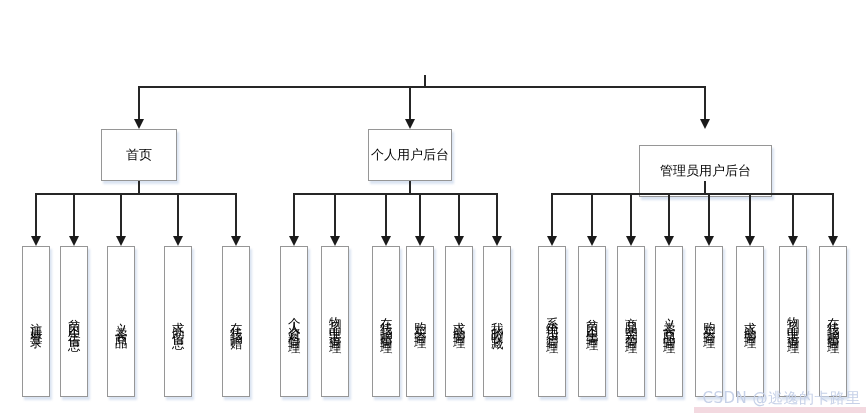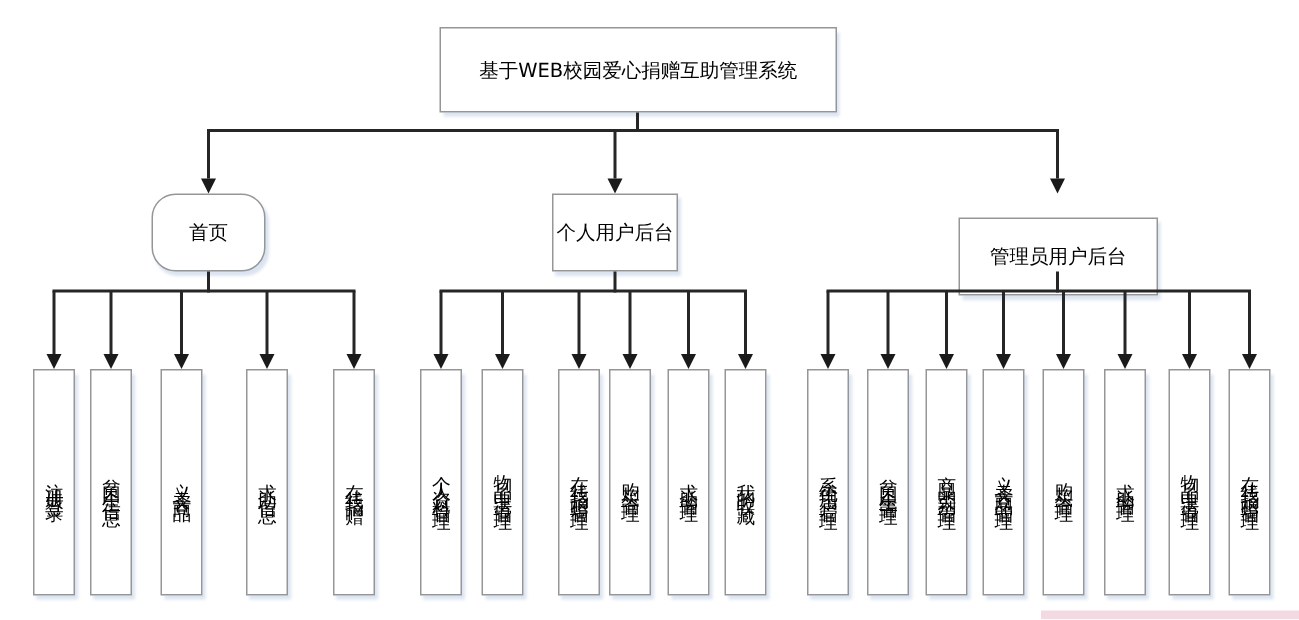--- a/index.html
+++ b/index.html
@@ -32,33 +32,31 @@
   .watermark-strip{
     position:absolute;left:694px;top:407px;width:172px;height:6px;
     background:#f3d9e0;z-index:1;
   }
   .title-box{left:293px;top:18px;width:265px;height:57px;}
 </style>
 </head>
 <body>
 
 <div class="canvas" id="diagram">
-  <div class="box title-box">
-    <span>基于WEB校园爱心捐赠互助管理系统</span>
-  </div>
   <div class="watermark-strip"></div>
+  <div class="watermark">CSDN @逃逸的卡路里</div>
 <div class="vline" style="left: 424px; top: 75px; height: 13px;"></div>
     <div class="hline" style="left: 138px; top: 86px; width: 568px;"></div>
     <div class="vline" style="left: 138px; top: 87px; height: 32px;"></div>
     <div class="arrowhead" style="left: 133.5px; top: 119px;"></div>
     <div class="vline" style="left: 409px; top: 87px; height: 32px;"></div>
     <div class="arrowhead" style="left: 404.5px; top: 119px;"></div>
     <div class="vline" style="left: 704px; top: 87px; height: 32px;"></div>
     <div class="arrowhead" style="left: 699.5px; top: 119px;"></div>
-    <div class="box" style="left: 101px; top: 129px; width: 76px; height: 52px; border-radius: 16px;">
+    <div class="box" style="left: 101px; top: 129px; width: 76px; height: 52px;">
       <span>首页</span>
     </div>
     <div class="vline" style="left: 138px; top: 181px; height: 14px;"></div>
     <div class="hline" style="left: 35px; top: 193px; width: 202px;"></div>
     <div class="vline" style="left: 35px; top: 194px; height: 43px;"></div>
     <div class="arrowhead" style="left: 30.5px; top: 236px;"></div>
     <div class="box leaf" style="left: 22px; top: 246px; width: 28px; height: 151px;">
       <span>注册登录</span>
     </div>
     <div class="vline" style="left: 73px; top: 194px; height: 43px;"></div>

